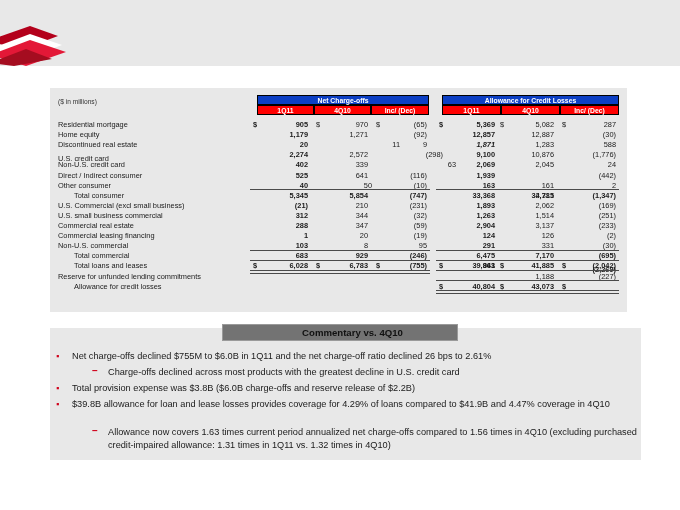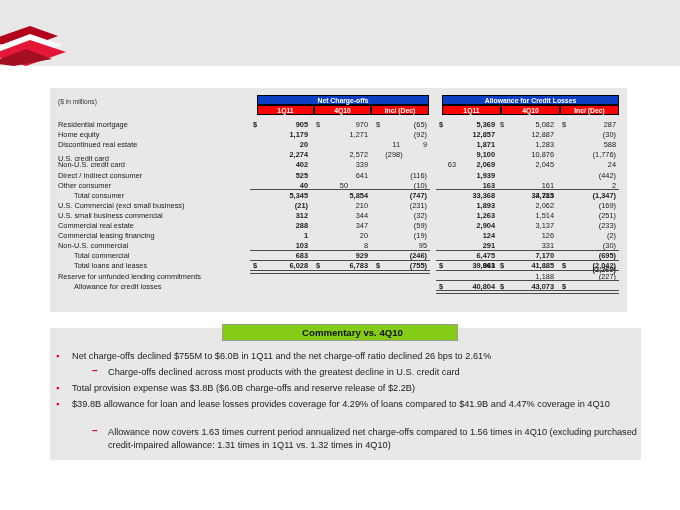--- a/index.html
+++ b/index.html
@@ -69,21 +69,21 @@
     position:absolute;font-size:7.4px;color:#1a1a1a;text-align:left;
   }
   .dollar.b{font-weight:bold;}
 
   .rule{position:absolute;height:0;border-top:1px solid #4a4a4a;}
   .rule.dbl{border-top:1px solid #4a4a4a;border-bottom:1px solid #4a4a4a;height:2px;}
 
   
   .comm-title-box{
     position:absolute;left:222px;top:324px;width:236px;height:17px;
-    background:#84cc16;border:1px solid #9a9a9a;box-sizing:border-box;
+    background:#737373;border:1px solid #9a9a9a;box-sizing:border-box;
     text-align:center;line-height:15px;font-size:9.6px;font-weight:bold;color:#111;padding-left:25px;
   }
   .bullet{
     position:absolute;font-size:9.2px;color:#1a1a1a;line-height:12.5px;
   }
   .bullet .mk{
     position:absolute;color:#d0021b;font-weight:bold;
   }
   .bullet .tx{display:block;}
   .lvl1 .mk{left:-16px;top:0;font-size:9px;}
@@ -137,47 +137,47 @@
       <div class="cell b" style="top: 42.1px; left: 198px; width: 60px;">1,179</div>
       <div class="cell" style="top: 42.1px; left: 258px; width: 60px;">1,271</div>
       <div class="cell" style="top: 42.1px; left: 317px; width: 60px;">(92)</div>
       <div class="cell b" style="top: 42.1px; left: 385px; width: 60px;">12,857</div>
       <div class="cell" style="top: 42.1px; left: 444px; width: 60px;">12,887</div>
       <div class="cell" style="top: 42.1px; left: 506px; width: 60px;">(30)</div>
       <div class="rowlbl" style="top: 52.2px;">Discontinued real estate</div>
       <div class="cell b" style="top: 52.2px; left: 198px; width: 60px;">20</div>
       <div class="cell" style="top: 52.2px; left: 258px; width: 60px; padding-left: 32px;">11</div>
       <div class="cell" style="top: 52.2px; left: 317px; width: 60px;">9</div>
-      <div class="cell b" style="top: 52.2px; left: 385px; width: 60px;">1,871</div>
+      <div class="cell b" style="top: 52.2px; left: 385px; width: 60px; font-style: italic;">1,871</div>
       <div class="cell" style="top: 52.2px; left: 444px; width: 60px;">1,283</div>
       <div class="cell" style="top: 52.2px; left: 506px; width: 60px;">588</div>
       <div class="rowlbl" style="top: 66px;">U.S. credit card</div>
       <div class="cell b" style="top: 62.3px; left: 198px; width: 60px;">2,274</div>
       <div class="cell" style="top: 62.3px; left: 258px; width: 60px;">2,572</div>
-      <div class="cell" style="top: 62.3px; left: 317px; width: 54px; text-align: center;">(298)</div>
+      <div class="cell" style="top: 62.3px; left: 317px; width: 76px;">(298)</div>
       <div class="cell b" style="top: 62.3px; left: 385px; width: 60px;">9,100</div>
       <div class="cell" style="top: 62.3px; left: 444px; width: 60px;">10,876</div>
       <div class="cell" style="top: 62.3px; left: 506px; width: 60px;">(1,776)</div>
       <div class="rowlbl" style="top: 72.4px;">Non-U.S. credit card</div>
       <div class="cell b" style="top: 72.4px; left: 198px; width: 60px;">402</div>
       <div class="cell" style="top: 72.4px; left: 258px; width: 60px;">339</div>
       <div class="cell" style="top: 72.4px; left: 317px; width: 60px; margin-left: 29px;">63</div>
       <div class="cell b" style="top: 72.4px; left: 385px; width: 60px;">2,069</div>
       <div class="cell" style="top: 72.4px; left: 444px; width: 60px;">2,045</div>
       <div class="cell" style="top: 72.4px; left: 506px; width: 60px;">24</div>
       <div class="rowlbl" style="top: 82.5px;">Direct / Indirect consumer</div>
       <div class="cell b" style="top: 82.5px; left: 198px; width: 60px;">525</div>
       <div class="cell" style="top: 82.5px; left: 258px; width: 60px;">641</div>
       <div class="cell" style="top: 82.5px; left: 317px; width: 60px;">(116)</div>
       <div class="cell b" style="top: 82.5px; left: 385px; width: 60px;">1,939</div>
       <div class="cell" style="top: 82.5px; left: 444px; width: 60px; margin-top: 20px;">2,381</div>
       <div class="cell" style="top: 82.5px; left: 506px; width: 60px;">(442)</div>
       <div class="rowlbl" style="top: 92.6px;">Other consumer</div>
       <div class="cell b" style="top: 92.6px; left: 198px; width: 60px;">40</div>
-      <div class="cell" style="top: 92.6px; left: 258px; width: 40px;">50</div>
+      <div class="cell" style="top: 92.6px; left: 258px; width: 64px;">50</div>
       <div class="cell" style="top: 92.6px; left: 317px; width: 60px;">(10)</div>
       <div class="cell b" style="top: 92.6px; left: 385px; width: 60px;">163</div>
       <div class="cell" style="top: 92.6px; left: 444px; width: 60px;">161</div>
       <div class="cell" style="top: 92.6px; left: 506px; width: 60px;">2</div>
       <div class="rowlbl ind" style="top: 102.7px;">Total consumer</div>
       <div class="cell b" style="top: 102.7px; left: 198px; width: 60px;">5,345</div>
       <div class="cell b" style="top: 102.7px; left: 258px; width: 60px;">5,854</div>
       <div class="cell b" style="top: 102.7px; left: 317px; width: 60px;">(747)</div>
       <div class="cell b" style="top: 102.7px; left: 385px; width: 60px;">33,368</div>
       <div class="cell b" style="top: 102.7px; left: 444px; width: 60px;">34,715</div>

